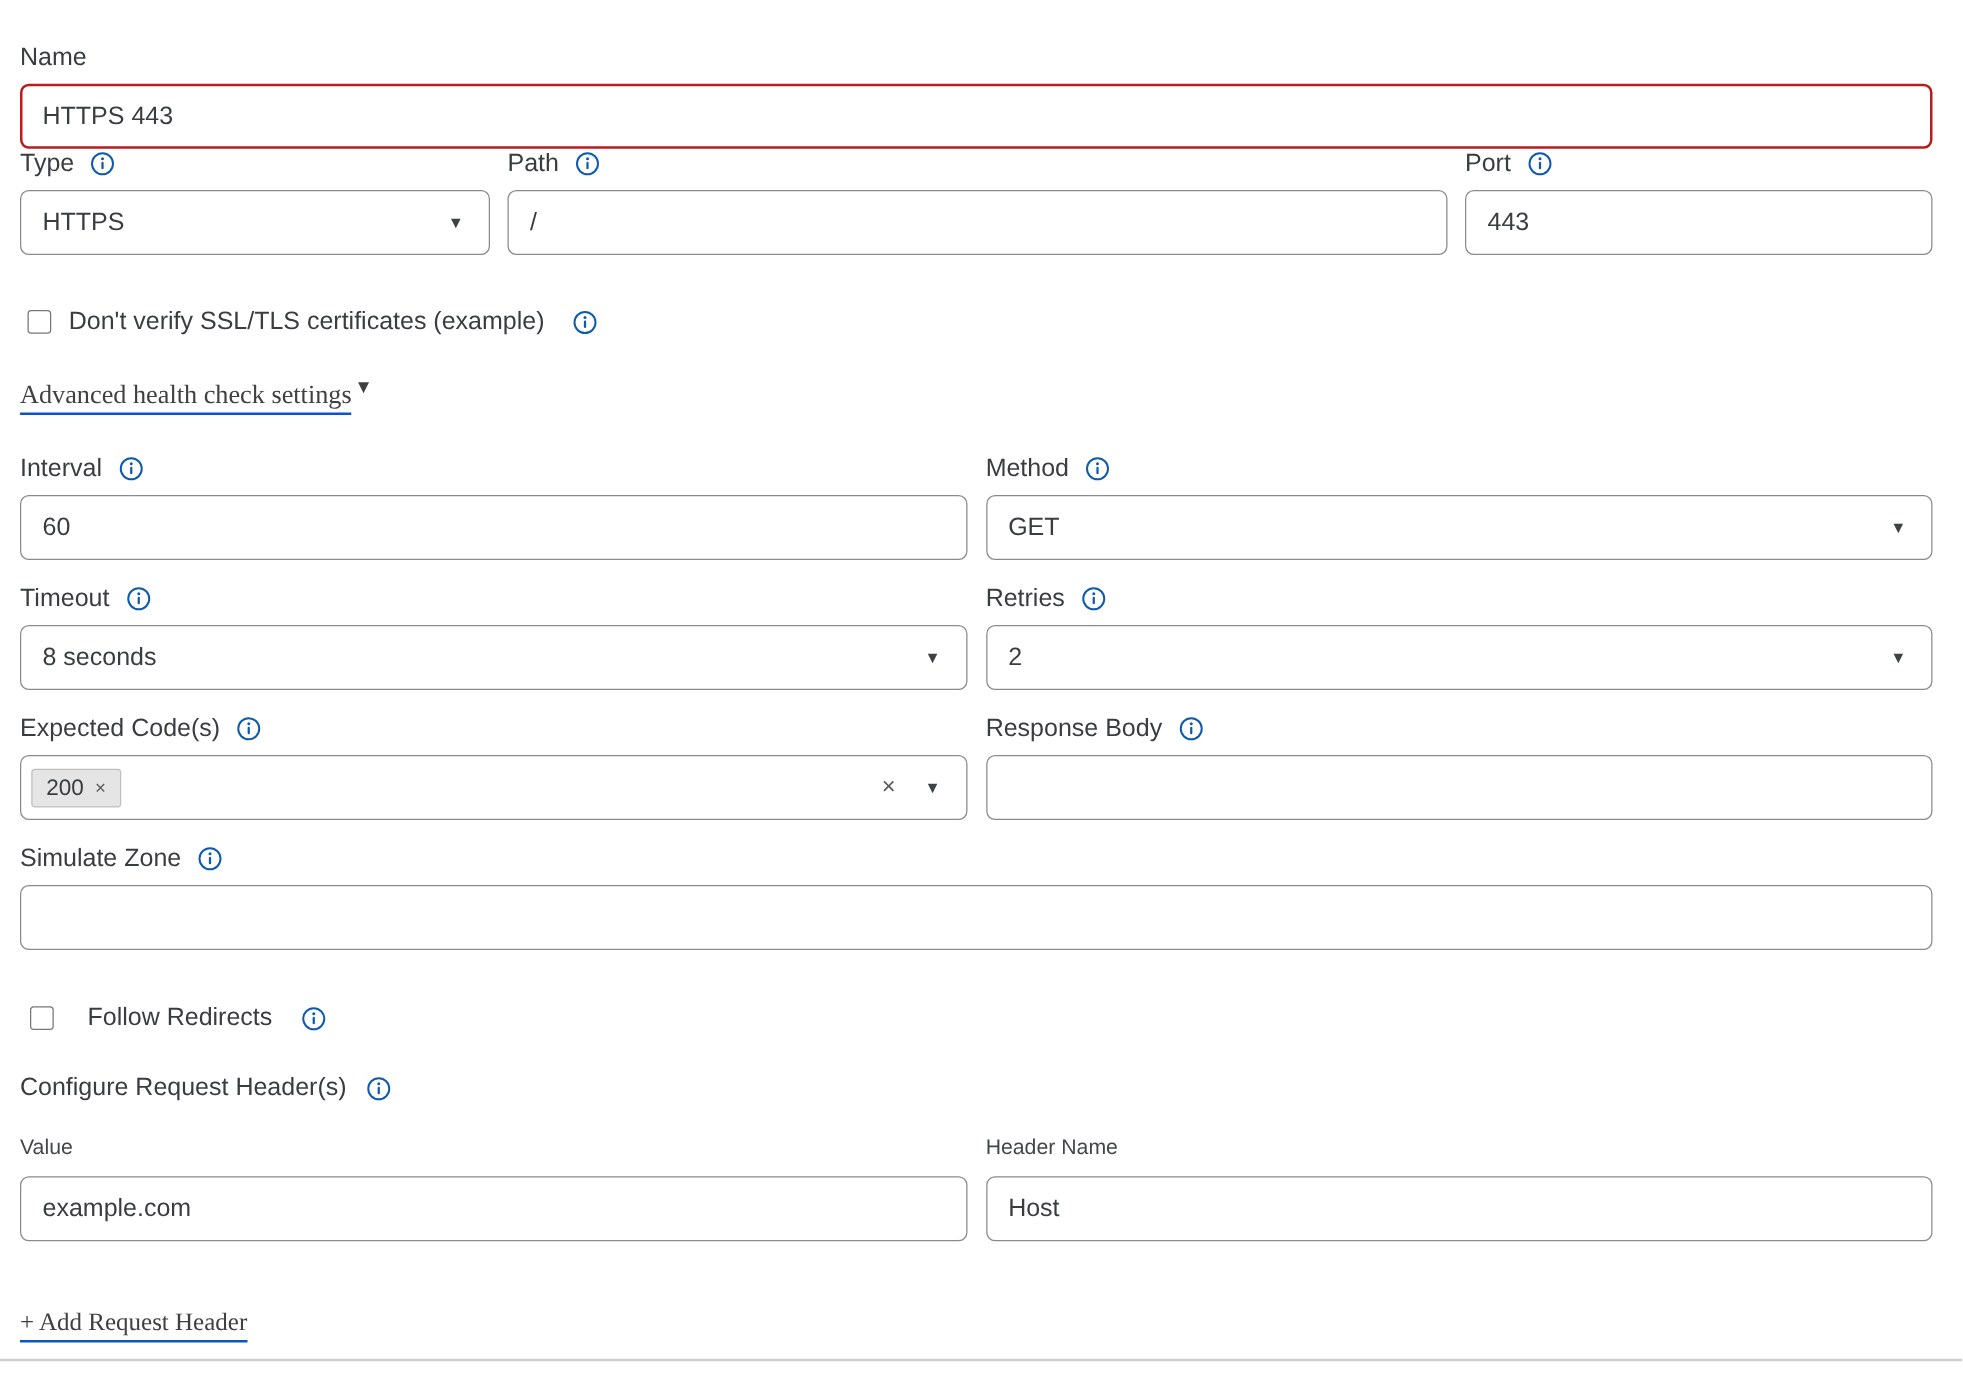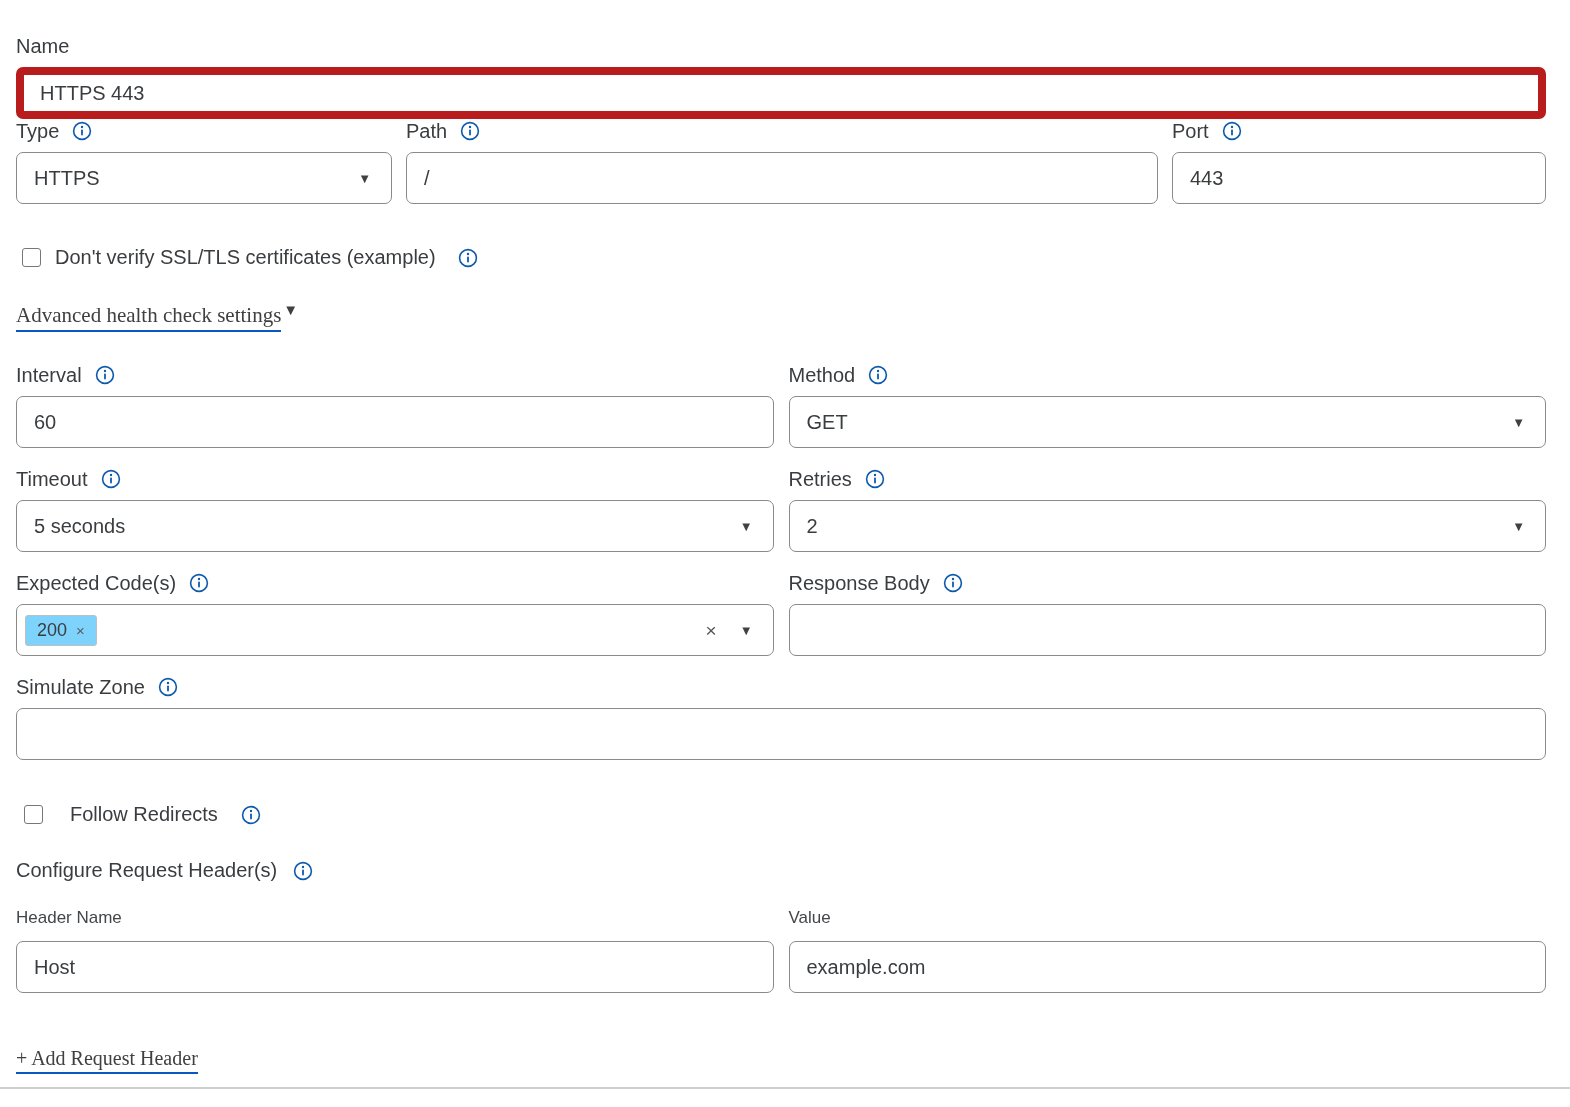--- a/index.html
+++ b/index.html
@@ -15,21 +15,21 @@
 
   .info{display:inline-flex;align-items:center;justify-content:center;cursor:pointer;flex:none;}
 
   .txt{
     height:52px;width:100%;box-sizing:border-box;
     border:1px solid #8a8a8a;border-radius:7px;background:#fff;
     padding:0 17px;font-size:20px;color:#3a3d40;
     font-family:"Liberation Sans","DejaVu Sans",sans-serif;
     outline:none;
   }
-  .txt-focus{border:8px solid #b91c1c;padding:0 16px;}
+  .txt-focus{border:2px solid #b91c1c;padding:0 16px;}
 
   .select{
     position:relative;height:52px;box-sizing:border-box;
     border:1px solid #8a8a8a;border-radius:7px;background:#fff;
     display:flex;align-items:center;padding:0 48px 0 17px;
     font-size:20px;color:#3a3d40;cursor:pointer;
   }
   .caret{
     position:absolute;right:20px;top:50%;transform:translateY(-50%);
     font-size:13px;color:#3f4245;line-height:1;
@@ -57,21 +57,21 @@
   .link .link-text{border-bottom:2px solid #0b57c2;padding-bottom:2px;}
   .link .tri{font-size:15px;margin-left:2px;line-height:1;}
 
   .combobox{
     position:relative;height:52px;box-sizing:border-box;
     border:1px solid #8a8a8a;border-radius:7px;background:#fff;
     display:flex;align-items:center;padding:0 92px 0 8px;cursor:text;
   }
   .chip{
     display:inline-flex;align-items:center;gap:9px;
-    background:#7dd3fc;border:1px solid #bfbfbf;border-radius:3px;
+    background:#e5e5e5;border:1px solid #bfbfbf;border-radius:3px;
     padding:4px 11px;font-size:18px;color:#3a3d40;
   }
   .chip .chip-x{font-size:15px;color:#5a5d60;cursor:pointer;line-height:1;}
   .combo-clear{
     position:absolute;right:56px;top:50%;transform:translateY(-50%);
     font-size:19px;color:#55585b;cursor:pointer;line-height:1;
   }
 
   .section-lbl{display:flex;align-items:center;gap:16px;font-size:20px;color:#3a3d40;margin-top:33px;}
 
@@ -195,21 +195,21 @@
         <span>Timeout</span>
         <span class="info">
           <svg width="20" height="20" viewBox="0 0 20 20">
               <circle cx="10" cy="10" r="8.4" fill="none" stroke="#0e5aad" stroke-width="1.6"></circle>
               <circle cx="10" cy="6" r="1.2" fill="#0e5aad"></circle>
               <rect x="9.1" y="8.4" width="1.8" height="6" rx="0.9" fill="#0e5aad"></rect>
             </svg>
         </span>
       </div>
       <div class="select">
-        <span>5 seconds</span>
+        <span>8 seconds</span>
         <span class="caret">▼</span>
       </div>
     </div>
     <div>
       <div class="lbl">
         <span>Retries</span>
         <span class="info">
           <svg width="20" height="20" viewBox="0 0 20 20">
               <circle cx="10" cy="10" r="8.4" fill="none" stroke="#0e5aad" stroke-width="1.6"></circle>
               <circle cx="10" cy="6" r="1.2" fill="#0e5aad"></circle>
@@ -298,29 +298,29 @@
           <circle cx="10" cy="6" r="1.2" fill="#0e5aad"></circle>
           <rect x="9.1" y="8.4" width="1.8" height="6" rx="0.9" fill="#0e5aad"></rect>
         </svg>
     </span>
   </div>
 
   
   <div class="grid2" style="margin-top:26px;">
     <div>
       <div class="lbl lbl-sm">
+        <span>Value</span>
+      </div>
+      <input class="txt" type="text" value="example.com" style="">
+    </div>
+    <div>
+      <div class="lbl lbl-sm">
         <span>Header Name</span>
       </div>
       <input class="txt" type="text" value="Host" style="">
-    </div>
-    <div>
-      <div class="lbl lbl-sm">
-        <span>Value</span>
-      </div>
-      <input class="txt" type="text" value="example.com" style="">
     </div>
   </div>
 
   
   <div style="margin-top:54px;">
     <a class="link" style="font-size:20px;">
       <span class="link-text">+ Add Request Header</span>
     </a>
   </div>
 

